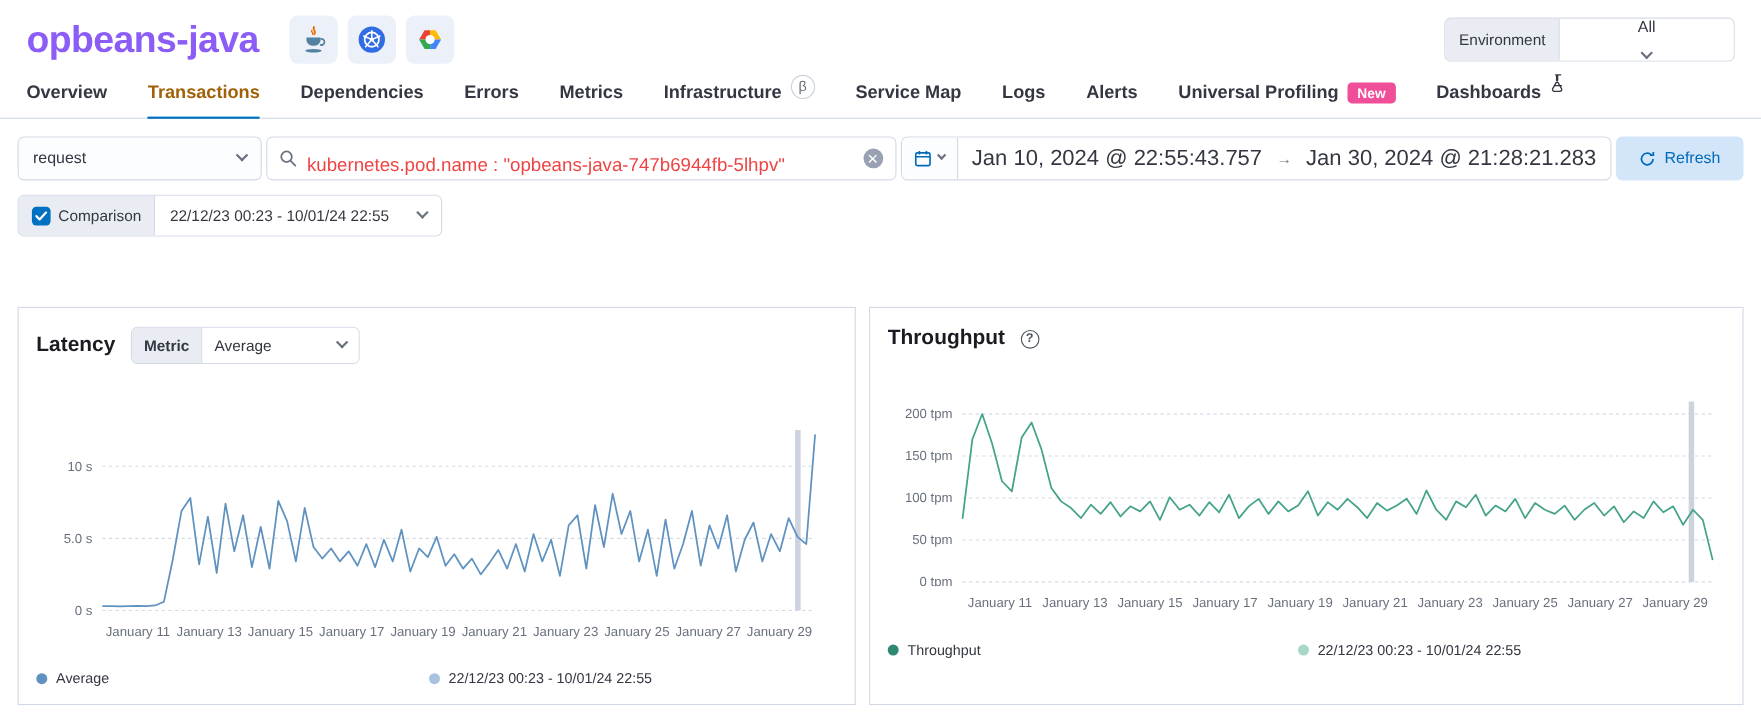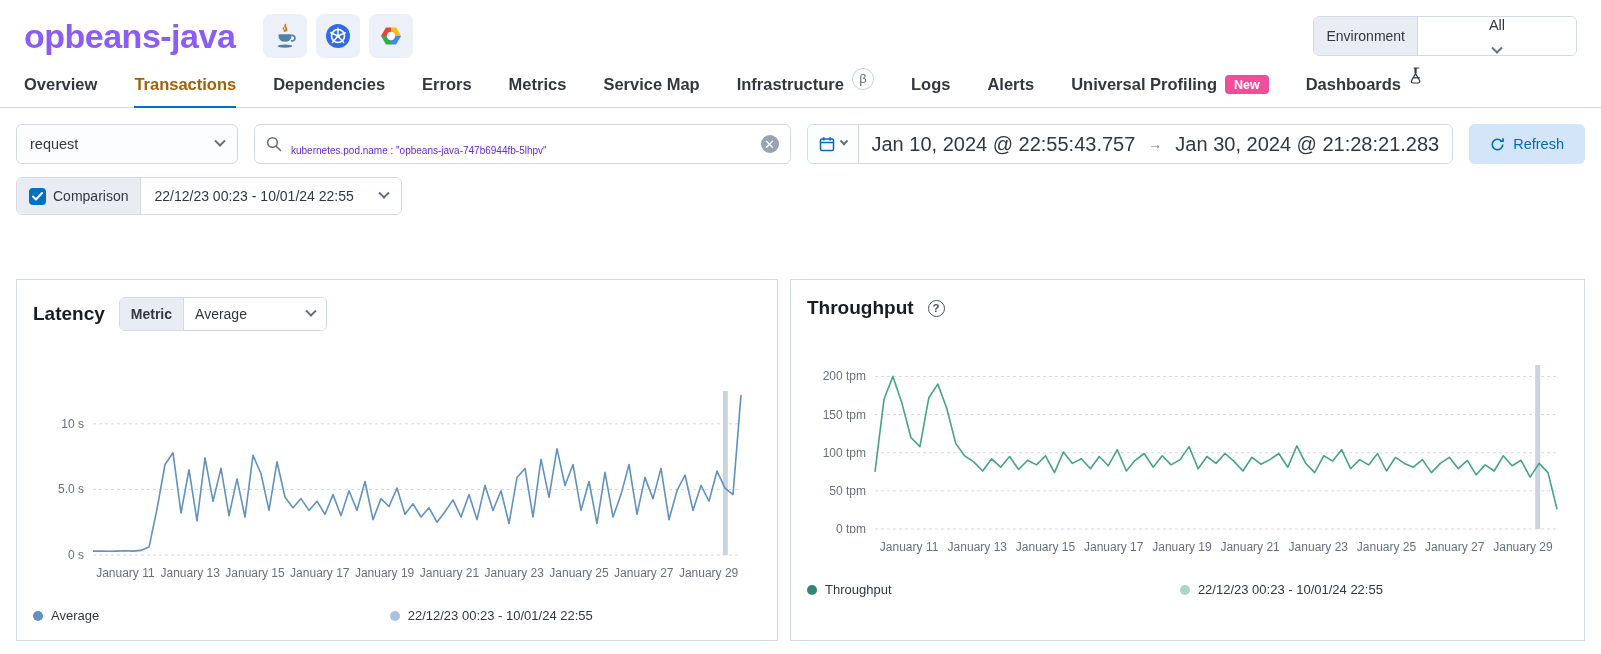--- a/index.html
+++ b/index.html
@@ -21,24 +21,24 @@
   .chev.sm { width:6px; height:6px; }
   
   .tabs { display:flex; align-items:center; gap:37px; padding:0 24px; height:46px; border-bottom:1px solid #d3dae6; }
   .tab { position:relative; height:100%; display:flex; align-items:center; gap:8px; font-size:16.5px; font-weight:700; color:#343741; cursor:pointer; white-space:nowrap; }
   .tab.active { color:#a16207; }
   .tab.active::after { content:""; position:absolute; left:0; right:0; bottom:-1px; height:2px; background:#0071c2; }
   .beta-badge { width:22px; height:22px; border:1px solid #c9cfdb; border-radius:50%; display:inline-flex; align-items:center; justify-content:center; font-size:13px; font-weight:400; color:#69707d; transform:translateY(-6px); background:#fff; }
   .new-badge { border-radius:4px; padding:2.5px 9px; font-size:12.5px; font-weight:600; color:#fff; }
   .flask-wrap { transform:translateY(-7px); }
   
-  .filter-bar { display:flex; align-items:flex-start; gap:16px; padding:16px 16px 0; }
+  .filter-bar { display:flex; align-items:flex-start; gap:4px; padding:16px 16px 0; }
   .select-control { width:222px; height:40px; display:flex; align-items:center; justify-content:space-between; padding:0 13px; background:#fbfdff; border:1px solid #d3dae6; border-radius:6px; font-size:14.5px; cursor:pointer; flex:none; }
   .search-box { flex:1; height:40px; display:flex; align-items:center; gap:9px; padding:0 11px; background:#fff; border:1px solid #d3dae6; border-radius:6px; }
-  .query { font-size:10px; color:#6d28d9;margin-top:12px; }
+  .query { font-size:17px; color:#ef4444;margin-top:12px; }
   .clear-btn { margin-left:auto; width:18px; height:18px; border:none; border-radius:50%; background:#98a2b3; color:#fff; font-size:13px; line-height:1; display:flex; align-items:center; justify-content:center; cursor:pointer; padding:0; }
   .date-group { display:flex; align-items:center; height:40px; border:1px solid #d3dae6; border-radius:6px; background:#fff; overflow:hidden; flex:none; }
   .quick-select { display:flex; align-items:center; gap:6px; height:100%; padding:0 11px; background:#fbfdff; border-right:1px solid #d3dae6; cursor:pointer; }
   .date-text { padding:0 13px; font-size:20px; white-space:nowrap; cursor:pointer; }
   .date-arrow { color:#69707d; font-size:14px; }
   .refresh-btn { display:flex; align-items:center; gap:8px; height:40px; padding:0 21px; background:#d3e5f8; color:#006bb8; border:none; border-radius:6px; font-size:14.5px; font-weight:500; font-family:inherit; cursor:pointer; flex:none; }
   
   .comparison-row { padding:13px 16px 0; }
   .comparison-group { display:inline-flex; align-items:stretch; height:38px; border:1px solid #d3dae6; border-radius:6px; overflow:hidden; }
   .comparison-label { display:flex; align-items:center; gap:7px; padding:0 12px; background:#e9edf3; font-size:14px; border-right:1px solid #d3dae6; cursor:pointer; }
@@ -114,25 +114,25 @@
     </div>
   </div>
 </div>
 
 <nav class="tabs">
   <div class="tab">Overview</div>
   <div class="tab active">Transactions</div>
   <div class="tab">Dependencies</div>
   <div class="tab">Errors</div>
   <div class="tab">Metrics</div>
-  <div class="tab">Service Map</div>
   <div class="tab">
     <span>Infrastructure</span>
     <span class="beta-badge">β</span>
   </div>
+  <div class="tab">Service Map</div>
   <div class="tab">Logs</div>
   <div class="tab">Alerts</div>
   <div class="tab">
     <span>Universal Profiling</span>
     <span class="new-badge" style="background-color: rgb(240, 78, 152);">New</span>
   </div>
   <div class="tab">
     <span>Dashboards</span>
     <span class="flask-wrap">
       <svg width="15" height="17" viewBox="0 0 16 18">

